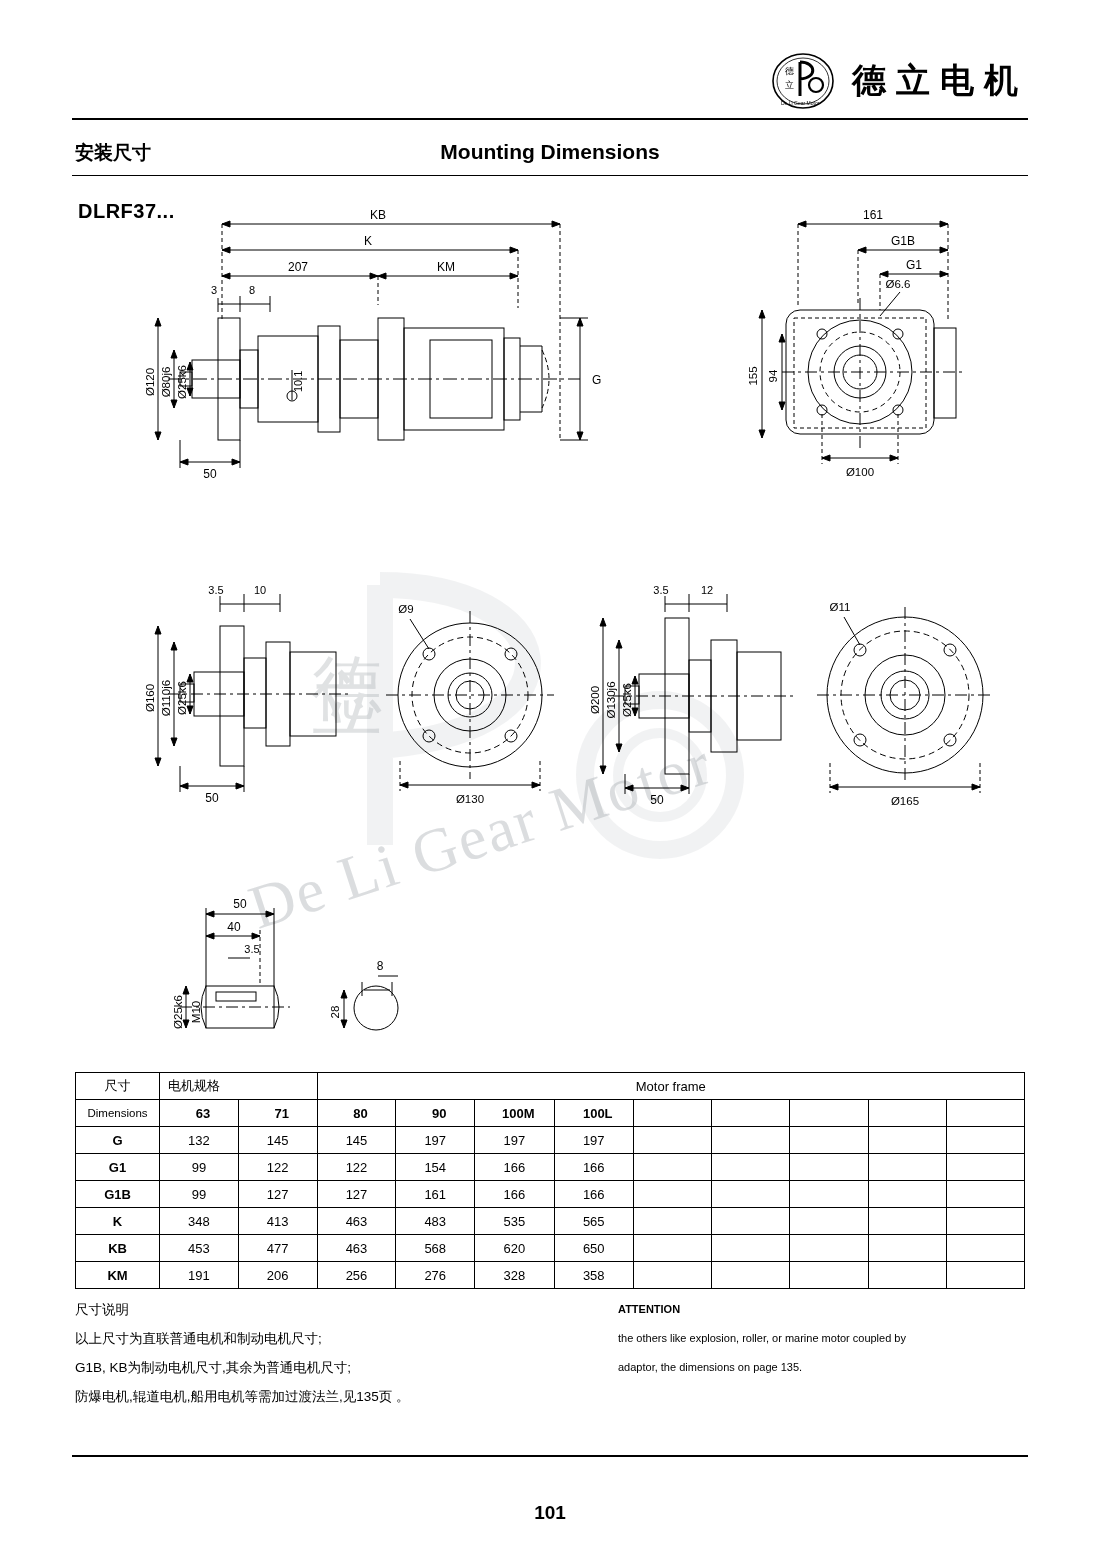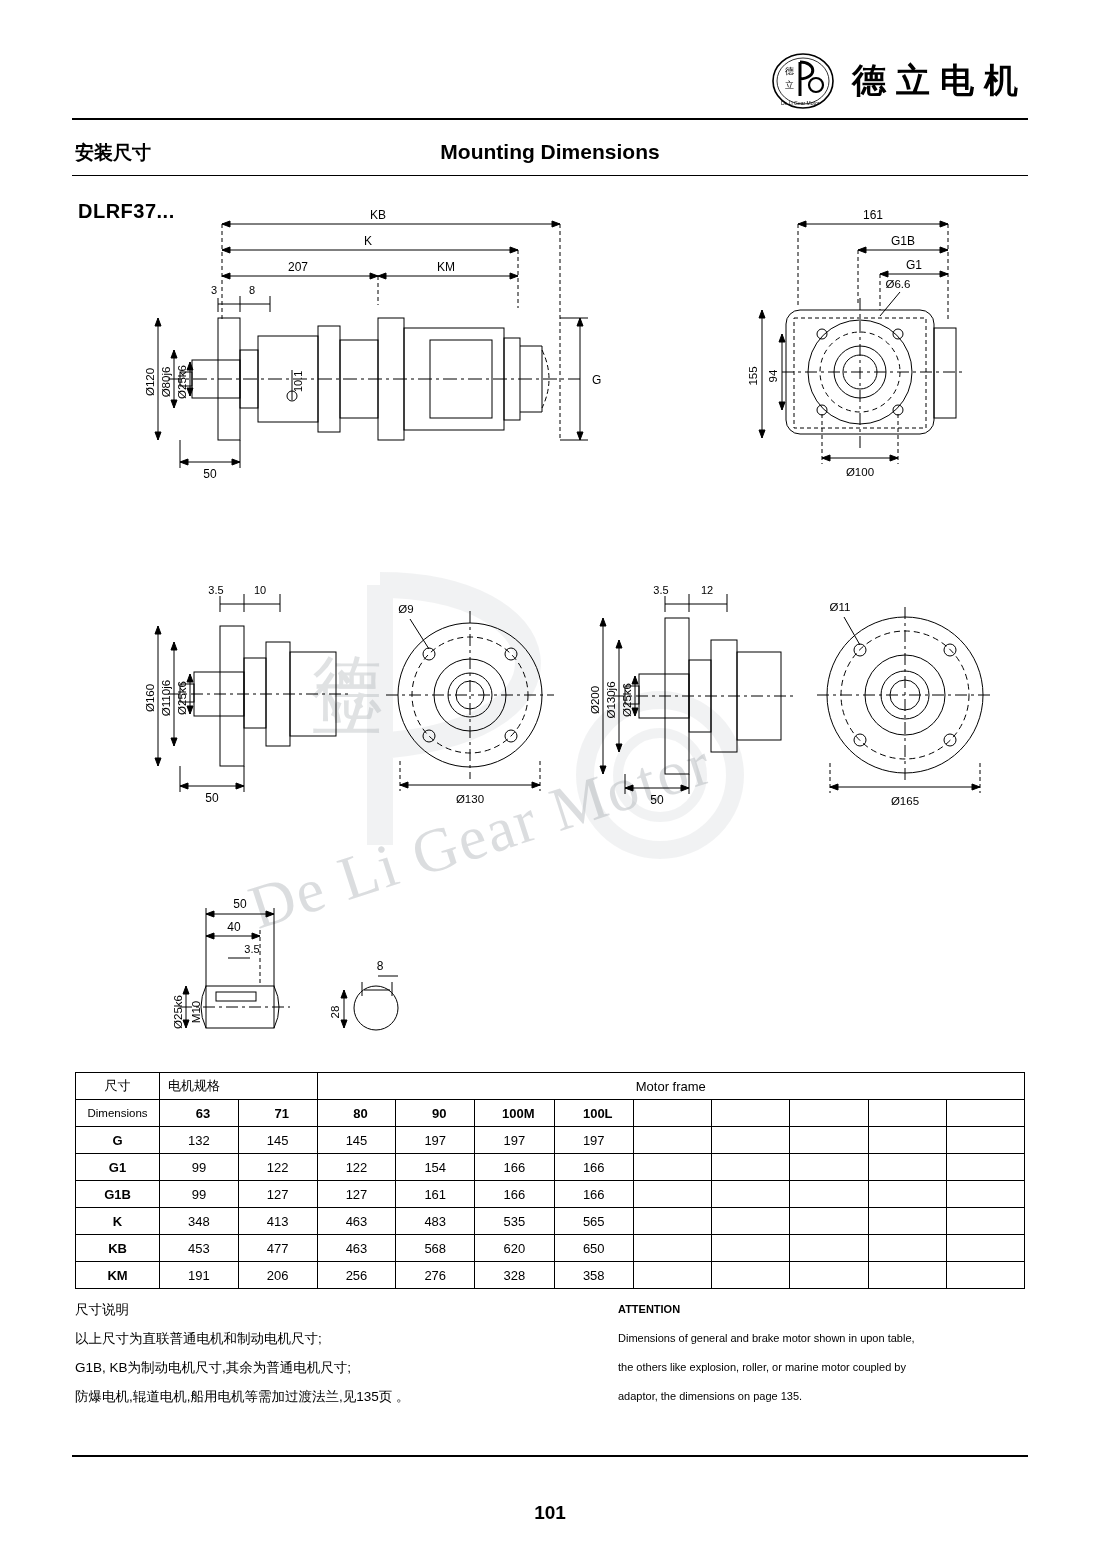--- a/index.html
+++ b/index.html
@@ -519,21 +519,20 @@
 
   <div class="notes-cn">
     <div>尺寸说明</div>
     <div>以上尺寸为直联普通电机和制动电机尺寸;</div>
     <div>G1B, KB为制动电机尺寸,其余为普通电机尺寸;</div>
     <div>防爆电机,辊道电机,船用电机等需加过渡法兰,见135页 。</div>
   </div>
 
   <div class="notes-en">
     <div class="hd">ATTENTION</div>
-    <div>Dimensions of general and brake motor shown in upon table,</div>
     <div>the others like explosion, roller, or marine motor coupled by</div>
     <div>adaptor, the dimensions on page 135.</div>
   </div>
 
   <div class="rule bottom"></div>
   <div class="pageno">101</div>
 
 </div>
 
 </body></html>

